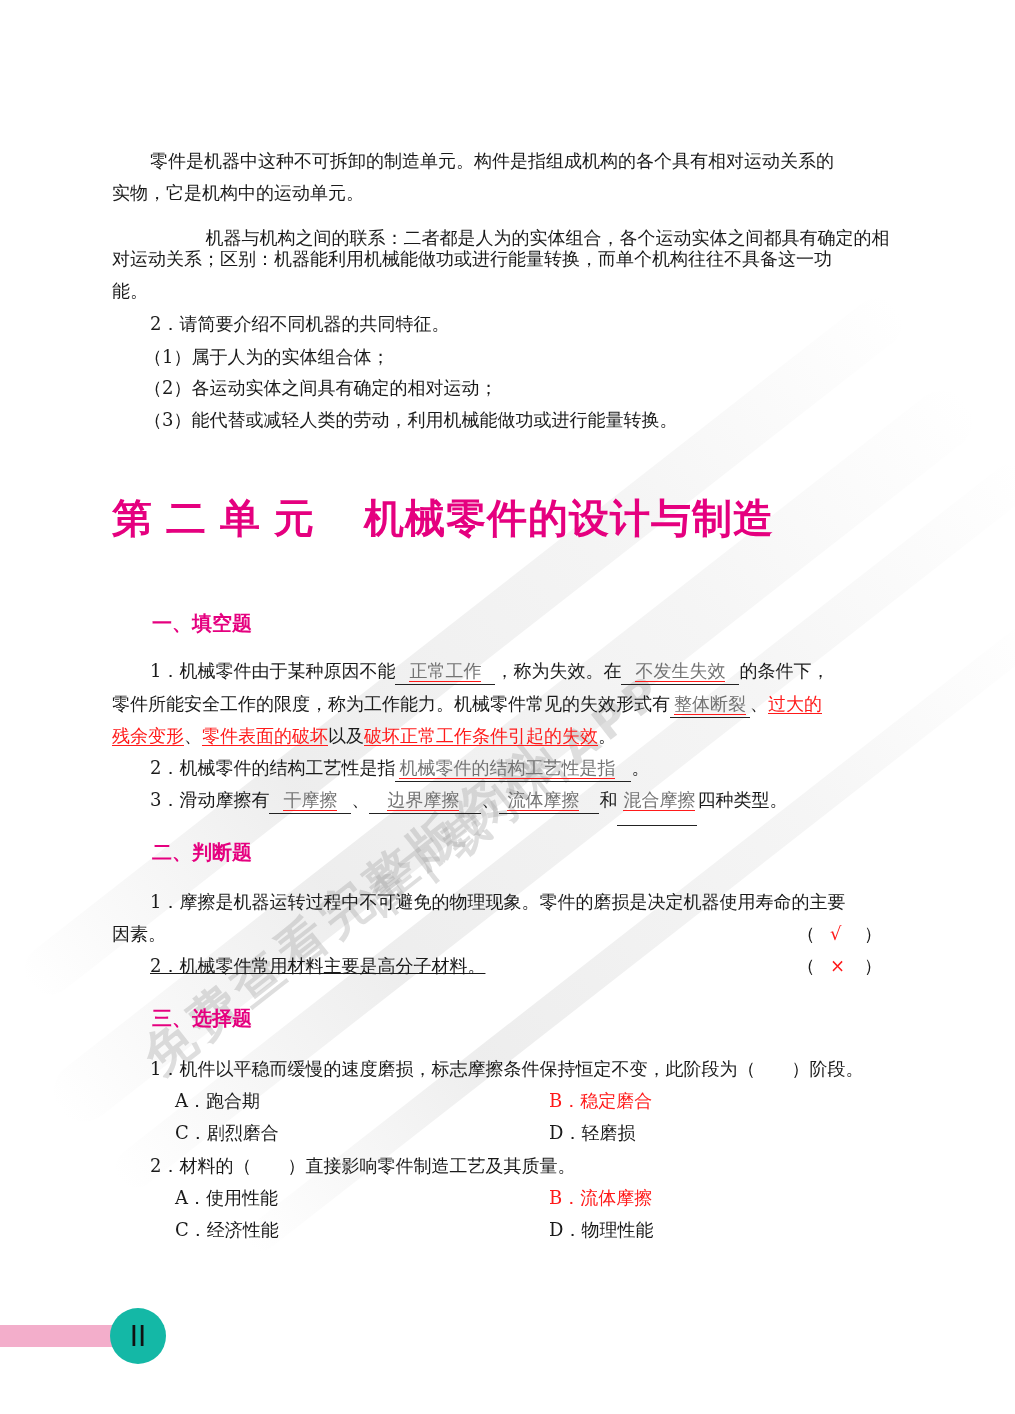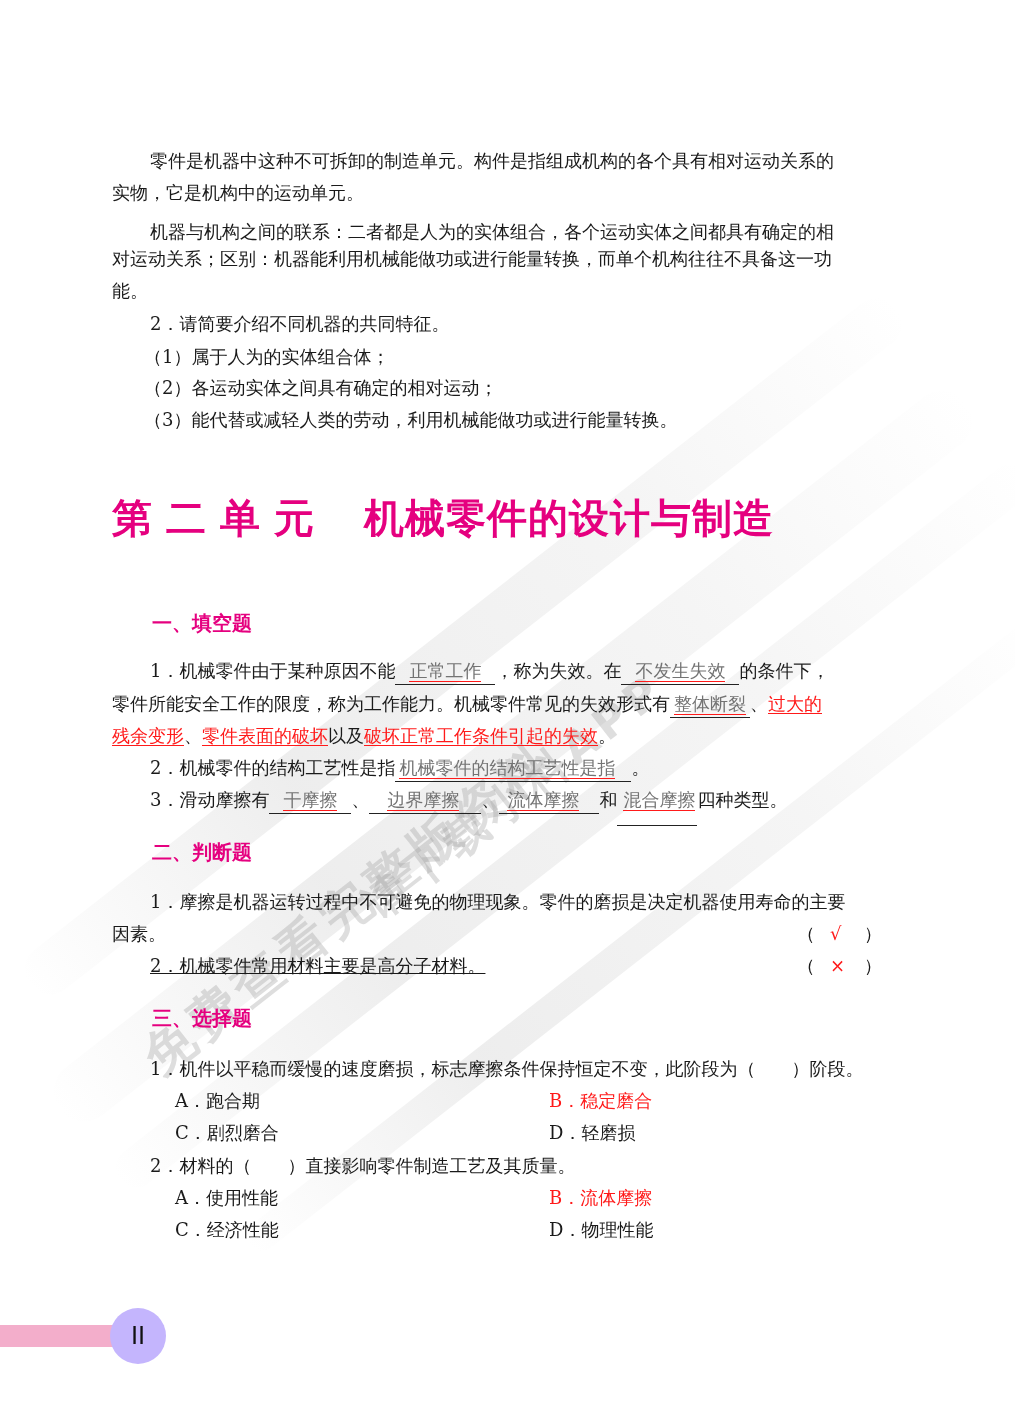--- a/index.html
+++ b/index.html
@@ -49,40 +49,40 @@
   .mark { position: absolute; left: 797px; width: 80px; font-size: 18px; line-height: 32px; }
   .mark .paren-l { position: absolute; left: 0; }
   .mark .sym { position: absolute; left: 33px; color: #ff1a1a; }
   .mark .paren-r { position: absolute; left: 67px; }
   .opt { position: absolute; font-size: 18px; line-height: 32px; white-space: nowrap; }
   .page-bar {
     position: absolute; left: 0; top: 1325px; width: 125px; height: 22px; background: #F3AECB;
   }
   .page-circle {
     position: absolute; left: 110px; top: 1308px; width: 56px; height: 56px;
-    border-radius: 50%; background: #c4b5fd;
+    border-radius: 50%; background: #14b8a6;
     display: flex; align-items: center; justify-content: center;
-    font-family: "DejaVu Sans", sans-serif; font-size: 24px; color: #111;
+    font-family: "DejaVu Sans", sans-serif; font-size: 28px; color: #111;
   }
 </style>
 </head>
 <body>
 
 <div class="watermark">
   <div class="wm-stroke" style="left:60px;top:1080px;width:1150px;height:60px;transform:rotate(-38deg);"></div>
   <div class="wm-stroke" style="left:120px;top:1160px;width:1150px;height:40px;transform:rotate(-38deg);"></div>
   <div class="wm-stroke" style="left:30px;top:960px;width:1100px;height:50px;transform:rotate(-38deg);"></div>
   <div class="wm-stroke" style="left:250px;top:1230px;width:1000px;height:30px;transform:rotate(-38deg);"></div>
   <div class="wm-text" style="left:150px;top:1030px;transform:rotate(-38deg);">免费查看完整版资料</div>
   <div class="wm-text" style="left:370px;top:880px;transform:rotate(-38deg);font-size:44px;">请下载小料APP</div>
 </div>
 
 <div class="line indent" style="top:145px;">零件是机器中这种不可拆卸的制造单元。构件是指组成机构的各个具有相对运动关系的</div>
 <div class="line" style="top:177px;">实物，它是机构中的运动单元。</div>
-<div class="line indent" style="top:216px;">机器与机构之间的联系：二者都是人为的实体组合，各个运动实体之间都具有确定的相</div>
+<div class="line indent" style="top:222px;text-align:center;">机器与机构之间的联系：二者都是人为的实体组合，各个运动实体之间都具有确定的相</div>
 <div class="line" style="top:243px;">对运动关系；区别：机器能利用机械能做功或进行能量转换，而单个机构往往不具备这一功</div>
 <div class="line" style="top:275px;">能。</div>
 <div class="line indent" style="top:308px;">2．请简要介绍不同机器的共同特征。</div>
 <div class="line" style="top:341px;left:150px;margin-left:-6px;">（1）属于人为的实体组合体；</div>
 <div class="line" style="top:372px;left:150px;margin-left:-6px;">（2）各运动实体之间具有确定的相对运动；</div>
 <div class="line" style="top:404px;left:150px;margin-left:-6px;">（3）能代替或减轻人类的劳动，利用机械能做功或进行能量转换。</div>
 
 <div class="title">
   <span class="num">第二单元</span><span>机械零件的设计与制造</span>
 </div>

